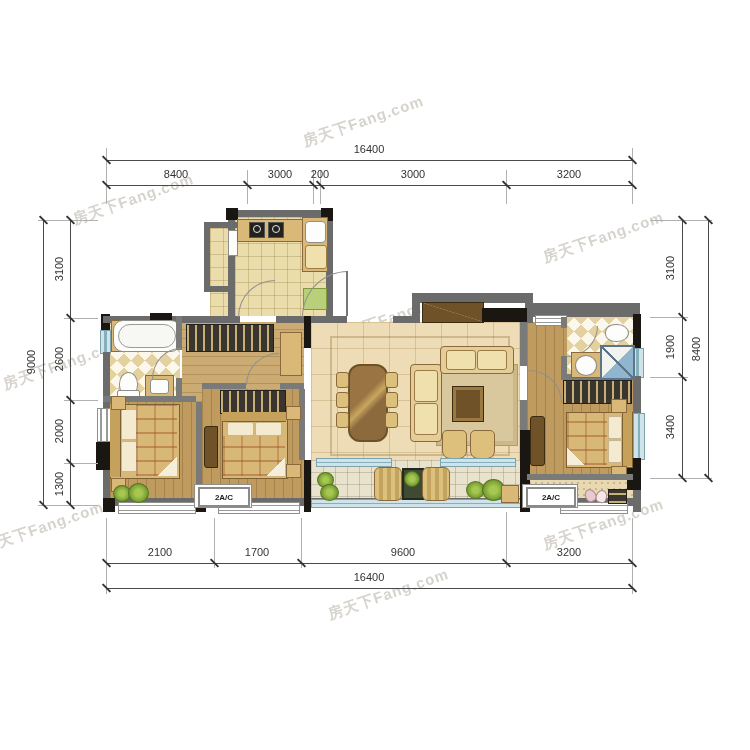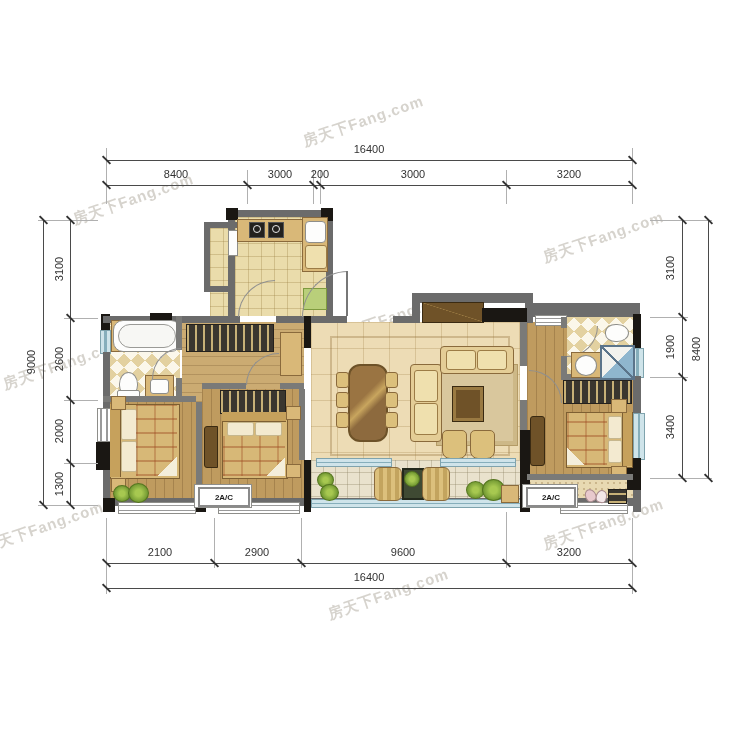--- a/index.html
+++ b/index.html
@@ -309,21 +309,21 @@
   <div class="abs ext" style="left:301px;top:518px;width:1px;height:50px;"></div>
   <div class="abs ext" style="left:506px;top:512px;width:1px;height:56px;"></div>
   <div class="abs ext" style="left:632px;top:518px;width:1px;height:76px;"></div>
   <div class="abs dimline" style="left:106px;top:563px;width:527px;height:1px;"></div>
   <div class="tick" style="left:101px;top:562px;"></div>
   <div class="tick" style="left:209px;top:562px;"></div>
   <div class="tick" style="left:296px;top:562px;"></div>
   <div class="tick" style="left:501px;top:562px;"></div>
   <div class="tick" style="left:627px;top:562px;"></div>
   <div class="dimtext" style="left:160px;top:552px;">2100</div>
-  <div class="dimtext" style="left:257px;top:552px;">2900</div>
+  <div class="dimtext" style="left:257px;top:552px;">1700</div>
   <div class="dimtext" style="left:403px;top:552px;">9600</div>
   <div class="dimtext" style="left:569px;top:552px;">3200</div>
   <div class="abs dimline" style="left:106px;top:588px;width:527px;height:1px;"></div>
   <div class="tick" style="left:101px;top:587px;"></div>
   <div class="tick" style="left:627px;top:587px;"></div>
   <div class="dimtext" style="left:369px;top:577px;">16400</div>
 
   <div class="abs ext" style="left:38px;top:220px;width:60px;height:1px;"></div>
   <div class="abs ext" style="left:64px;top:318px;width:34px;height:1px;"></div>
   <div class="abs ext" style="left:64px;top:400px;width:34px;height:1px;"></div>

